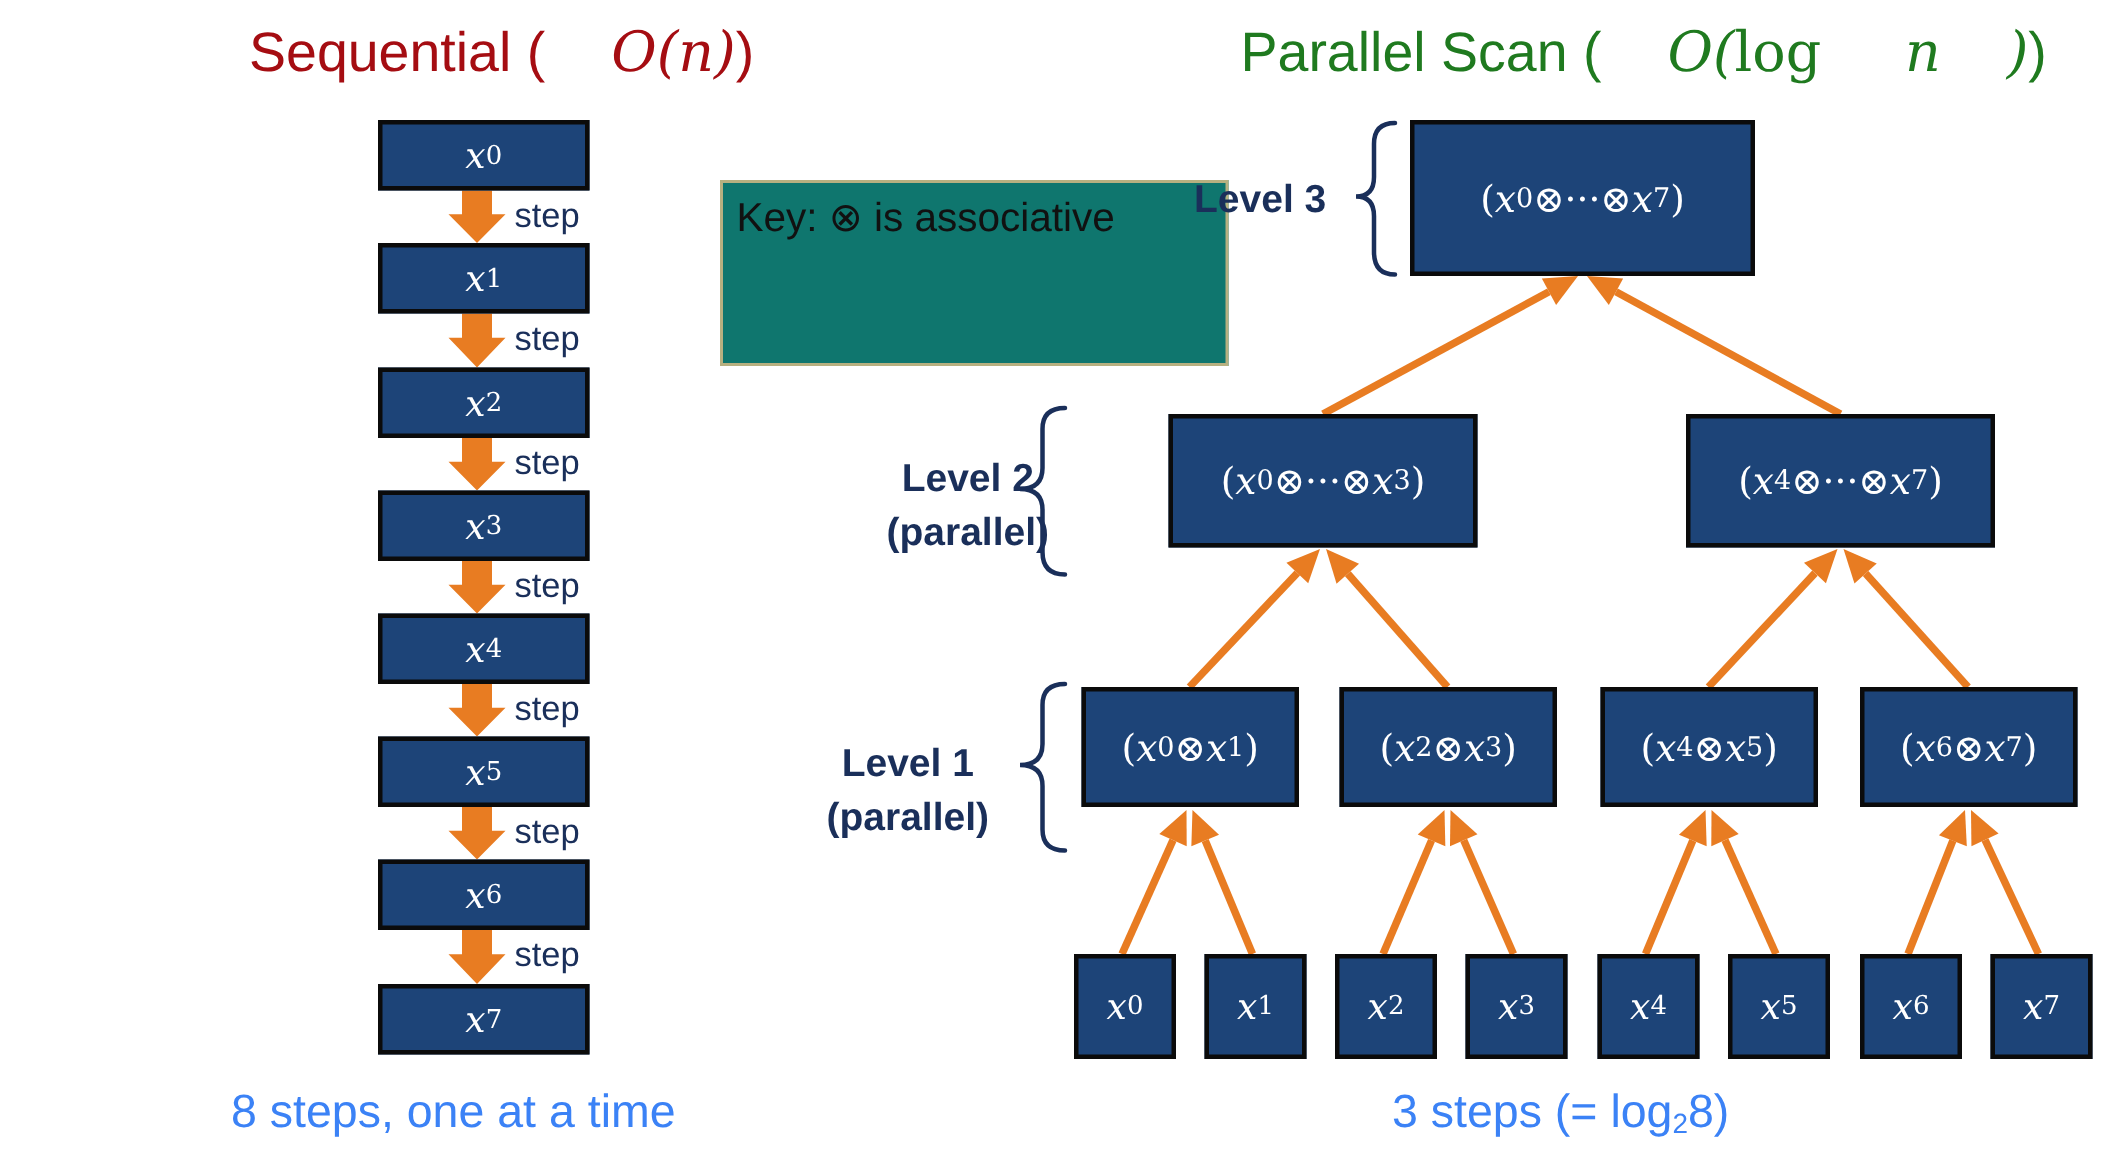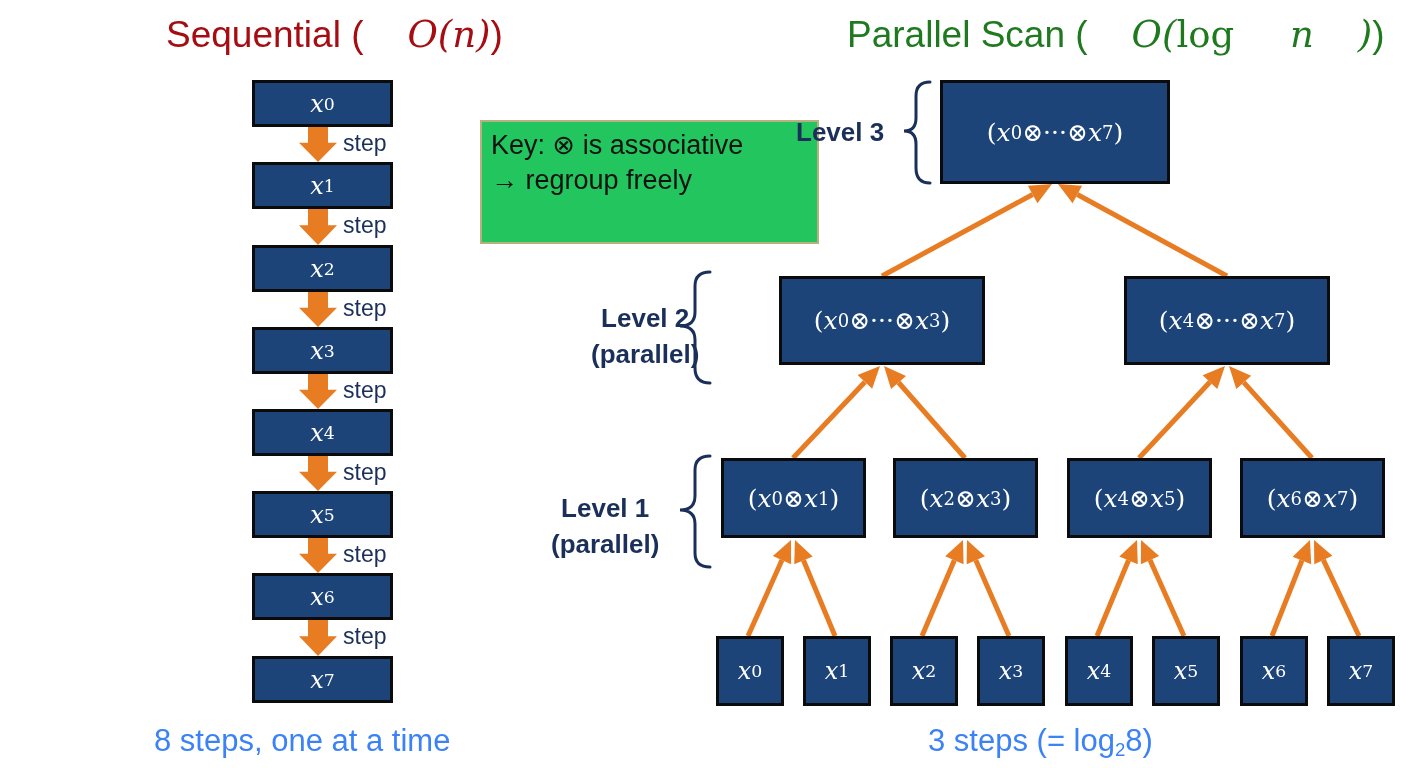--- a/index.html
+++ b/index.html
@@ -6,21 +6,21 @@
   body {
     width: 1408px; height: 768px; position: relative; overflow: hidden;
     background: #ffffff;
     font-family: "Liberation Sans", "DejaVu Sans", sans-serif;
   }
   .abs { position: absolute; }
   .title {
     font-size: 37px; white-space: nowrap; line-height: 1;
   }
   .title-left { left: 166px; top: 16px; color: #a50d12; }
-  .title-right { left: 847px; top: 16px; color: #1f7a1f; }
+  .title-right { left: 827px; top: 16px; color: #1f7a1f; }
   .math { font-family: "DejaVu Serif", "Liberation Serif", serif; font-style: italic; margin-left: 44px; }
   .mathu { font-family: "DejaVu Serif", "Liberation Serif", serif; font-style: normal; }
 
   .node {
     position: absolute; box-sizing: border-box;
     background: #1d4478; border: 3px solid #0b0b0b;
     color: #ffffff; display: flex; align-items: center; justify-content: center;
     font-family: "DejaVu Serif", "Liberation Serif", serif; font-style: italic;
     white-space: nowrap;
   }
@@ -37,21 +37,21 @@
   .level-label {
     position: absolute; color: #1a2f5a; font-size: 26px; text-align: center; line-height: 36px;
     white-space: nowrap;
     font-weight: bold;
   }
   .caption { position: absolute; color: #3b82f6; font-size: 31px; white-space: nowrap; line-height: 1; }
   .caption sub { font-size: 0.6em; vertical-align: -0.25em; }
 
   .keybox {
     position: absolute; left: 480px; top: 120px; width: 339px; height: 124px;
-    box-sizing: border-box; background: #22c55e; border: 2px solid #b7b080;
+    box-sizing: border-box; background: #0f766e; border: 2px solid #b7b080;
     padding: 6px 0 0 9px; color: #111; font-size: 27px; line-height: 35px;
   }
   .keybox .line { white-space: nowrap; }
 
   svg.overlay { position: absolute; left: 0; top: 0; }
 </style>
 </head>
 <body>
 
 <div class="abs title title-left">
@@ -174,21 +174,20 @@
     <div class="step-label" style="top: 297px;">step</div>
     <div class="step-label" style="top: 379px;">step</div>
     <div class="step-label" style="top: 461px;">step</div>
     <div class="step-label" style="top: 543px;">step</div>
     <div class="step-label" style="top: 625px;">step</div>
   </div>
 <div class="caption" style="left:154px; top:725px;">8 steps, one at a time</div>
 
 <div class="keybox">
   <div class="line">Key: ⊗ is associative</div>
-  <div class="line">→ regroup freely</div>
 </div>
 
 <div class="level-label" style="left:796px; top:114px;">
   <span>Level 3</span>
 </div>
 <div class="level-label" style="left:551px; top:300px;margin-left:40px;">
   <div>Level 2</div>
   <div>(parallel)</div>
 </div>
 <div class="level-label" style="left:551px; top:490px;">

